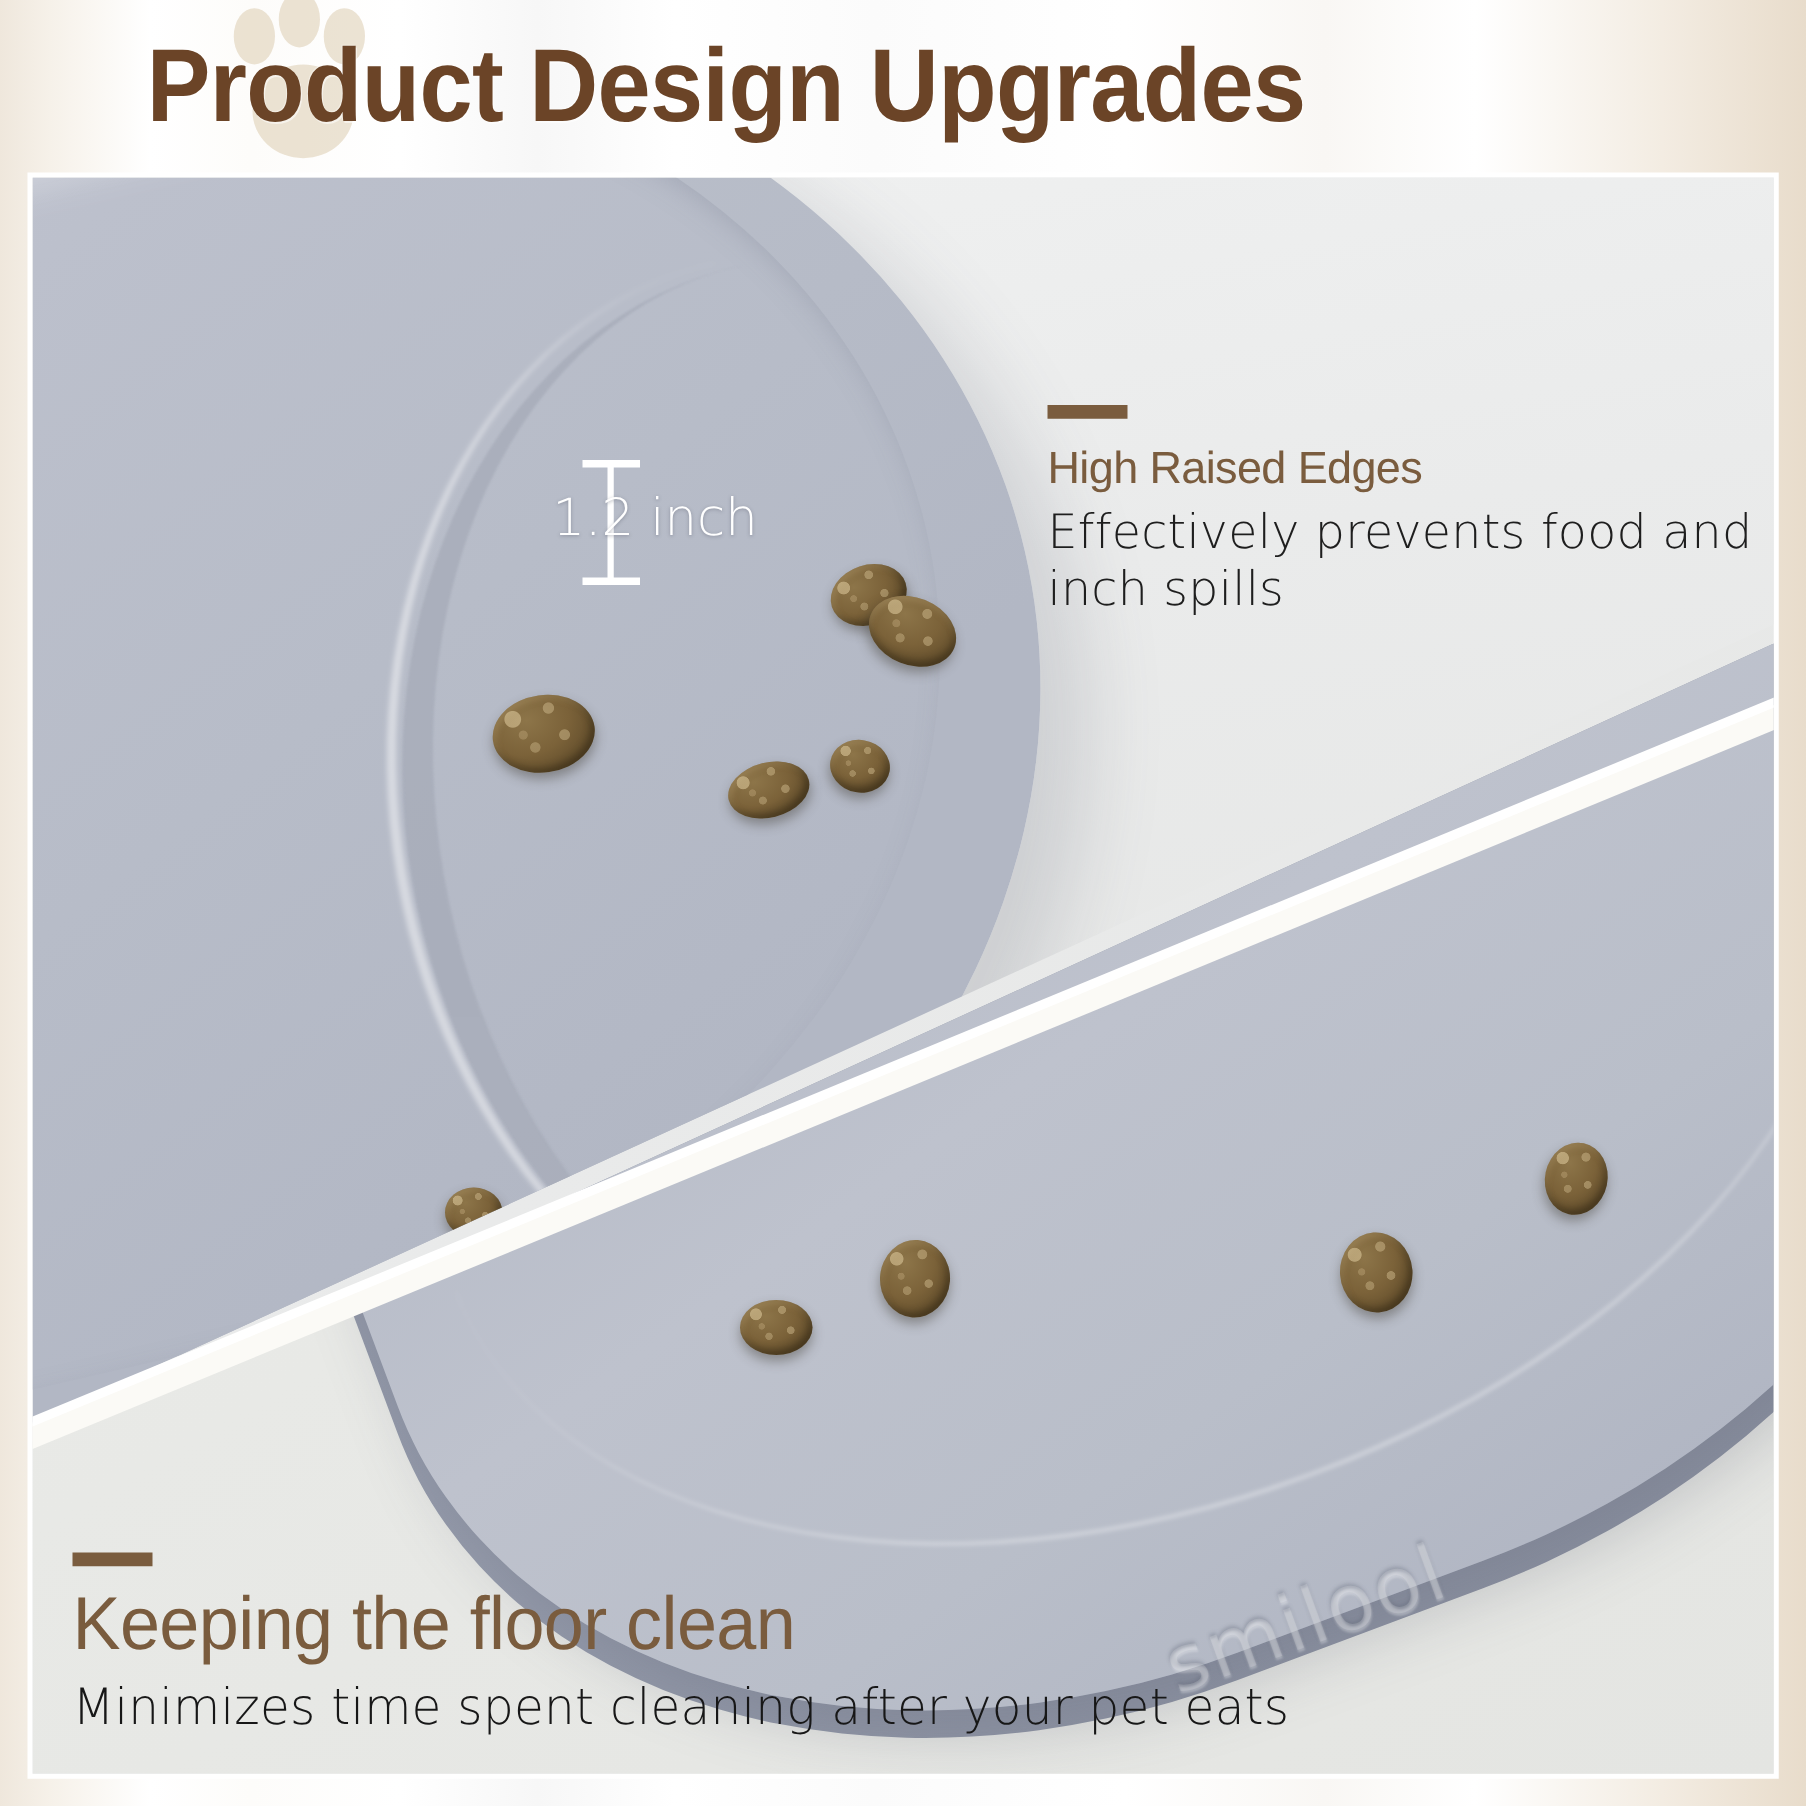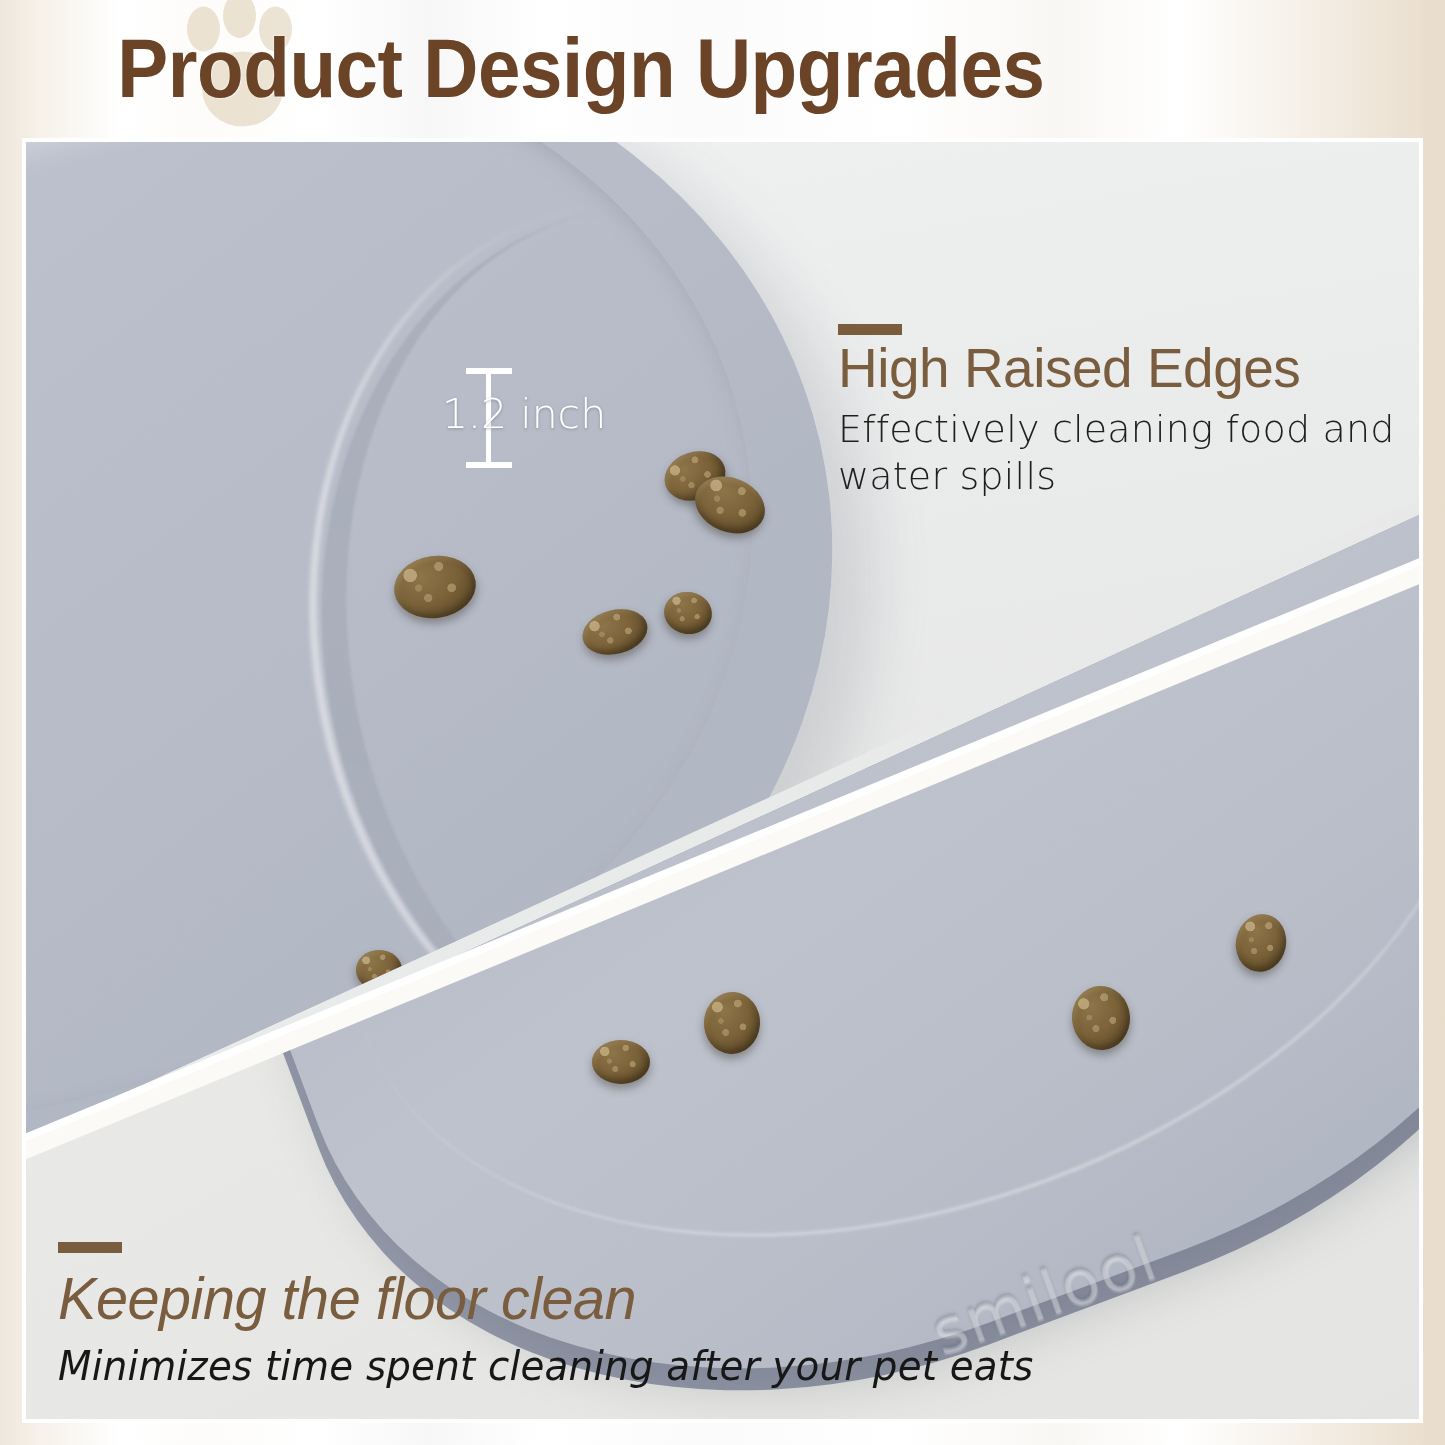--- a/index.html
+++ b/index.html
@@ -195,36 +195,36 @@
   }
 
   
   .accent-dash{
     width:64px;height:11px;background:#7a5c3e;
   }
   #tb-top{
     position:absolute;left:812px;top:182px;width:600px;
   }
   #tb-top .head{
-    margin-top:4px;
-    font-size:55px;color:#7a5c3e;
+    margin-top:20px;
+    font-size:36px;color:#7a5c3e;
     font-family:"Liberation Sans",sans-serif;
     letter-spacing:-0.5px;line-height:1.08;
     white-space:nowrap;
   }
   #tb-top .sub{
     margin-top:8px;
     font-size:38px;color:#1e1e1e;
     font-family:"DejaVu Sans",sans-serif;
     font-weight:300;line-height:1.22;
     letter-spacing:.2px;
     width:575px;
   }
   #tb-bot{
-    position:absolute;left:58px;top:1242px;width:1120px;font-style:italic;
+    position:absolute;left:58px;top:1242px;width:1120px;
   }
   #tb-bot .head{
     margin-top:14px;
     font-size:60px;color:#7a5c3e;
     font-family:"Liberation Sans Narrow","Liberation Sans",sans-serif;
     transform:scaleX(.96);transform-origin:left center;
     letter-spacing:-0.5px;line-height:1.06;
     white-space:nowrap;
   }
   #tb-bot .sub{
@@ -313,21 +313,21 @@
       <div id="dim">
         <div class="cap top"></div>
         <div class="vline"></div>
         <div class="cap bot"></div>
         <div class="lbl">1.2 inch</div>
       </div>
 
       <div id="tb-top">
         <div class="accent-dash"></div>
         <div class="head">High Raised Edges</div>
-        <div class="sub">Effectively cleaning food and water spills</div>
+        <div class="sub">Effectively prevents food and inch spills</div>
       </div>
 
     </div>
   </div>
 
   <div id="tb-bot">
     <div class="accent-dash"></div>
     <div class="head">Keeping the floor clean</div>
     <div class="sub">Minimizes time spent cleaning after your pet eats</div>
   </div>

